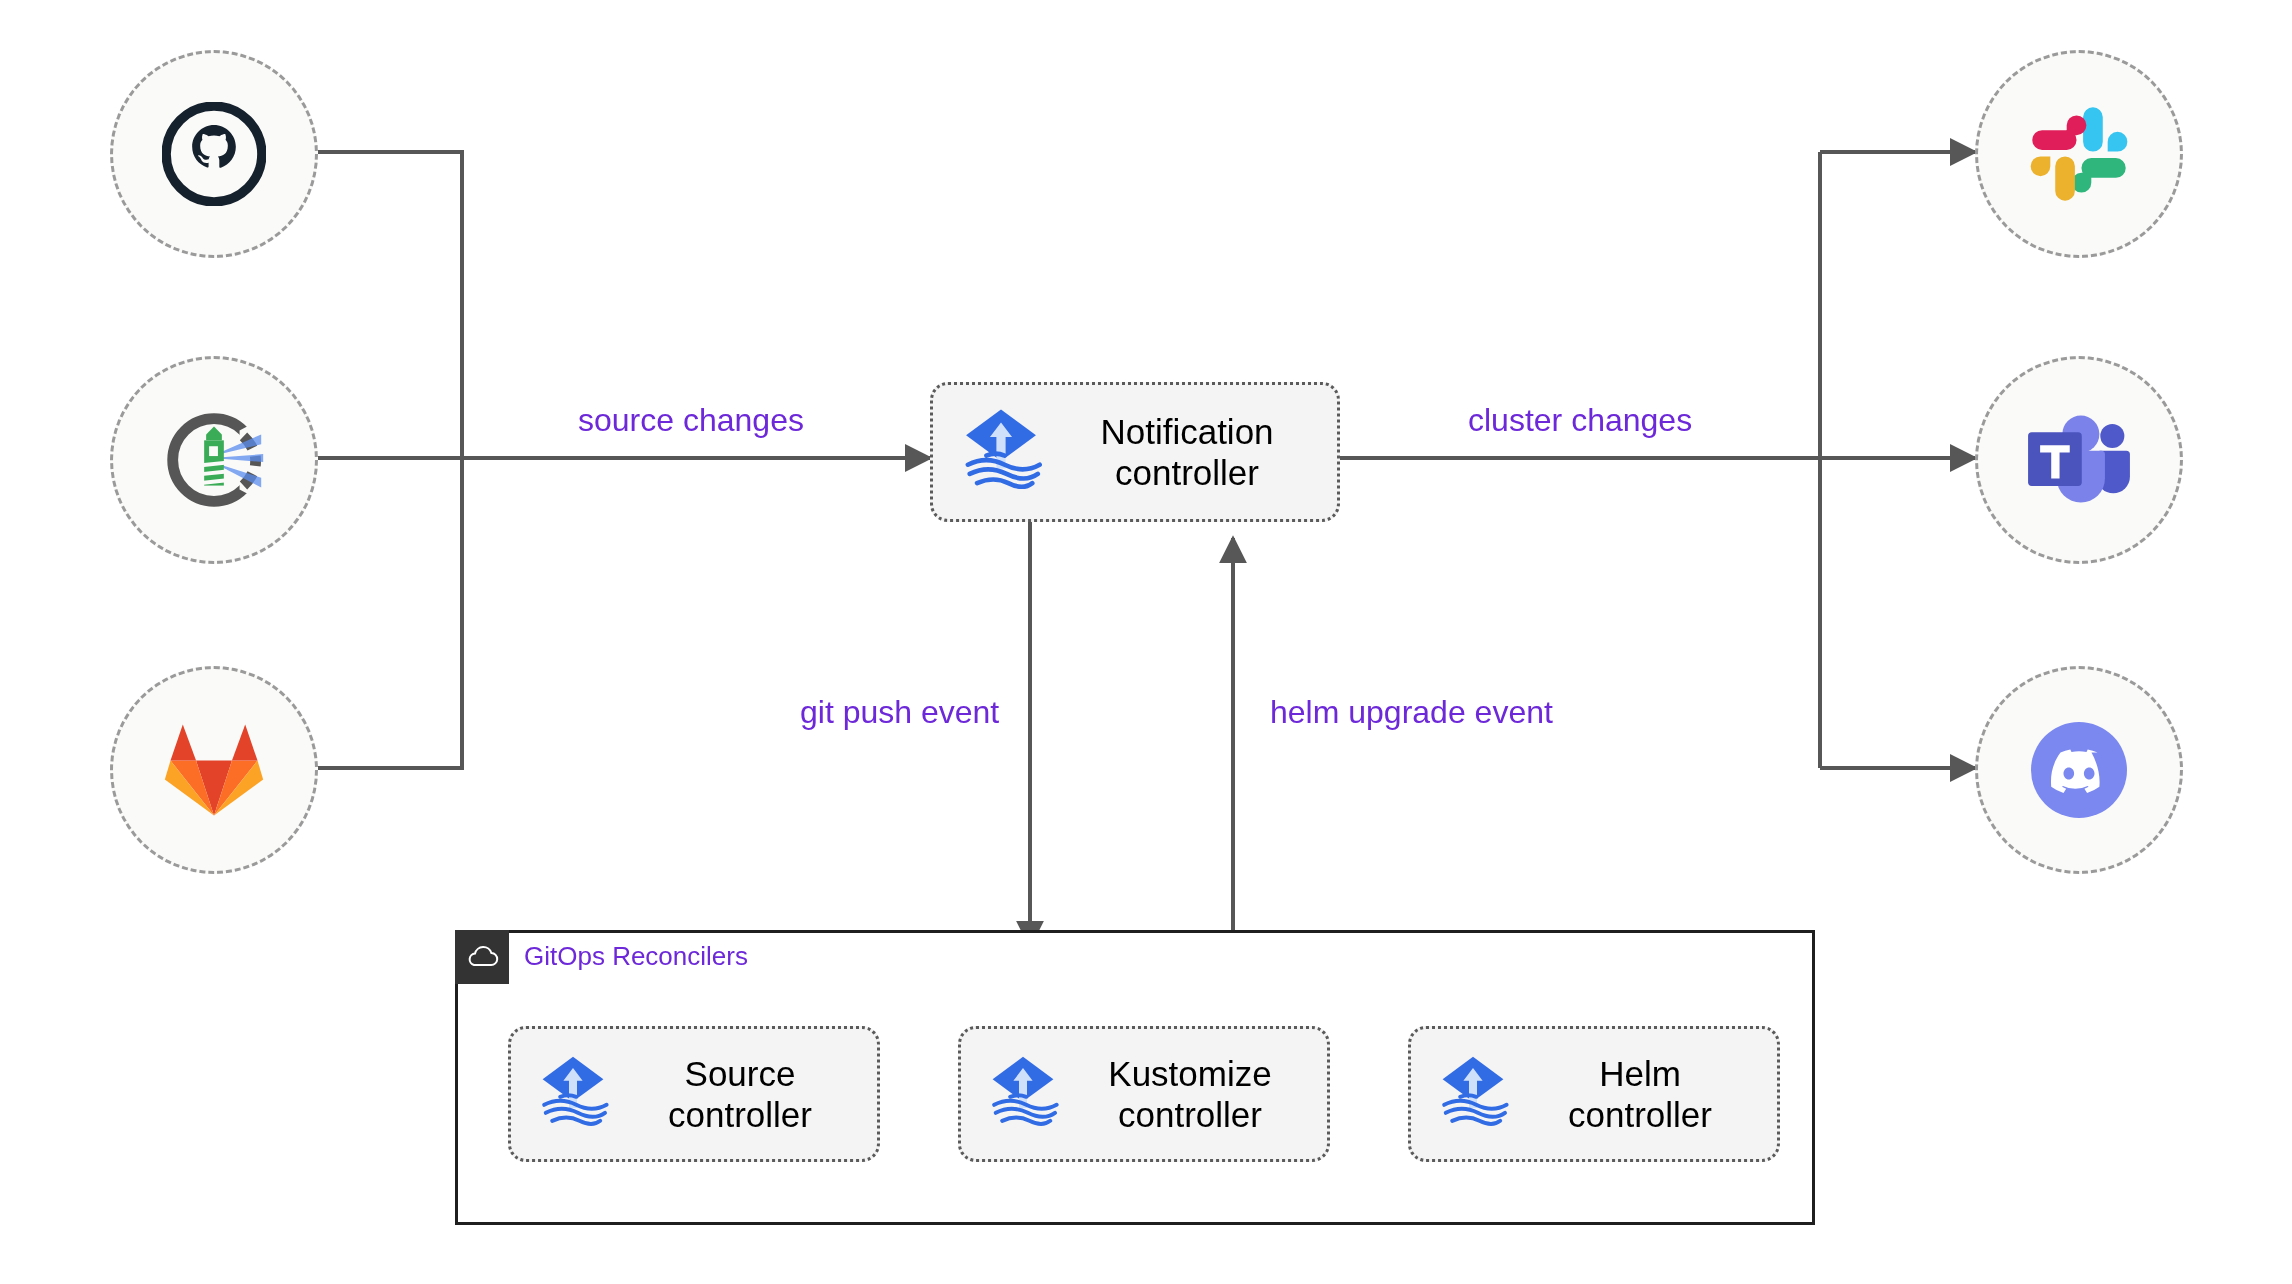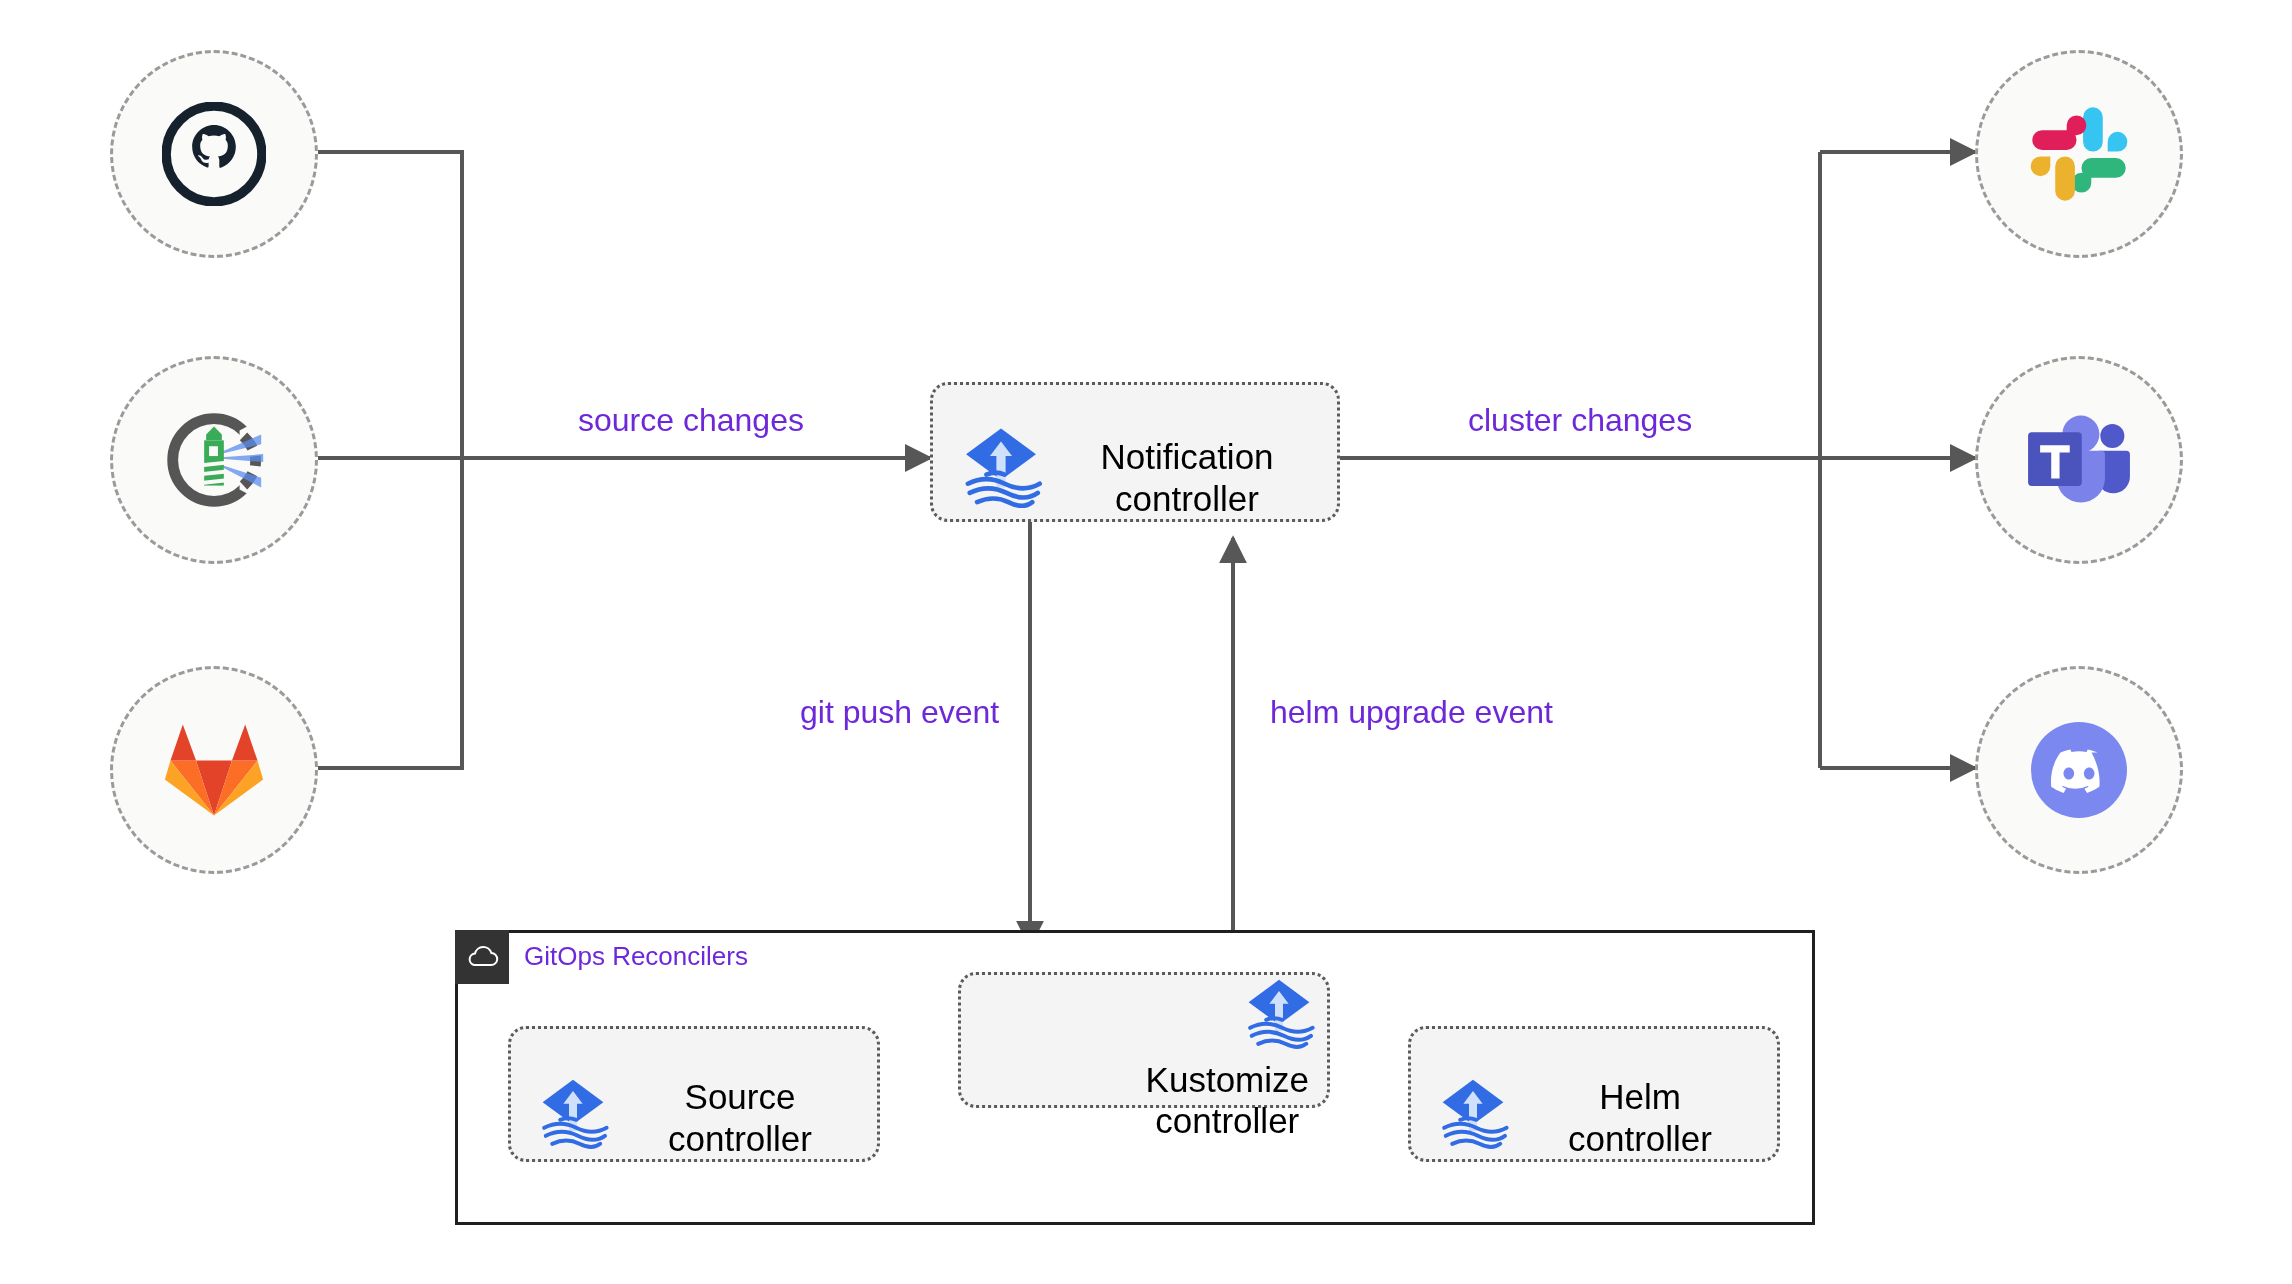--- a/index.html
+++ b/index.html
@@ -33,21 +33,21 @@
   .circle-node svg { display: block; }
 
   
   .ctrl-box {
     position: absolute;
     background: #f4f4f4;
     border: 3px dotted #5a5a5a;
     border-radius: 18px;
     box-sizing: border-box;
     display: flex;
-    align-items: flex-end;
+    align-items: center;
     justify-content: flex-start;
   }
   .ctrl-logo {
     flex: 0 0 auto;
     margin-left: 22px;
     margin-right: 8px;
   }
   .ctrl-label {
     flex: 1 1 auto;
     text-align: center;
@@ -277,21 +277,21 @@
           <path d="M16 76 Q36 66 56 76 T90 76"></path>
           <path d="M24 86 Q42 78 58 86 T84 86"></path>
           <path d="M34 56 Q44 52 54 56"></path>
         </g>
       </svg>
     </span>
     <span class="ctrl-label">Source
 controller</span>
   </div>
 
-  <div class="ctrl-box" style="left:958px; top:972px; width:372px; height:136px;flex-direction:column;">
+  <div class="ctrl-box" style="left:958px; top:1026px; width:372px; height:136px;">
     <span class="ctrl-logo">
       <svg width="80" height="80" viewBox="0 0 100 100">
         <path fill="#326ce5" d="M50 6 88 34 50 62 12 34z"></path>
         <path fill="#cfe0fb" d="M50 20 L62 36 H55 V70 H45 V36 H38 Z"></path>
         <g stroke="#326ce5" stroke-width="5" fill="none" stroke-linecap="round">
           <path d="M14 66 Q34 56 54 66 T92 66"></path>
           <path d="M16 76 Q36 66 56 76 T90 76"></path>
           <path d="M24 86 Q42 78 58 86 T84 86"></path>
           <path d="M34 56 Q44 52 54 56"></path>
         </g>

